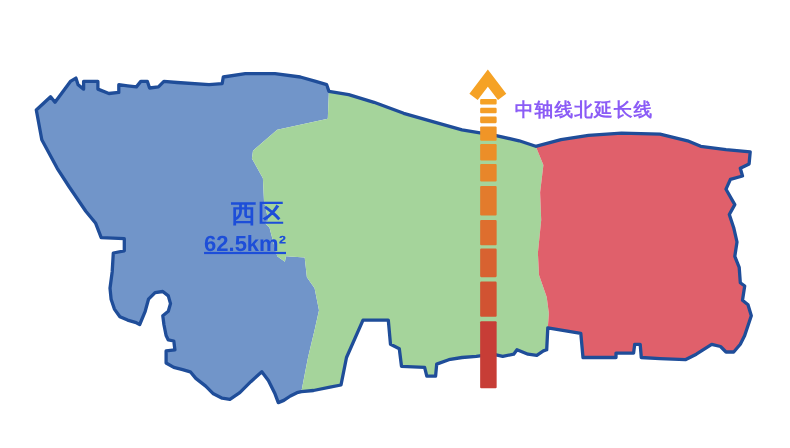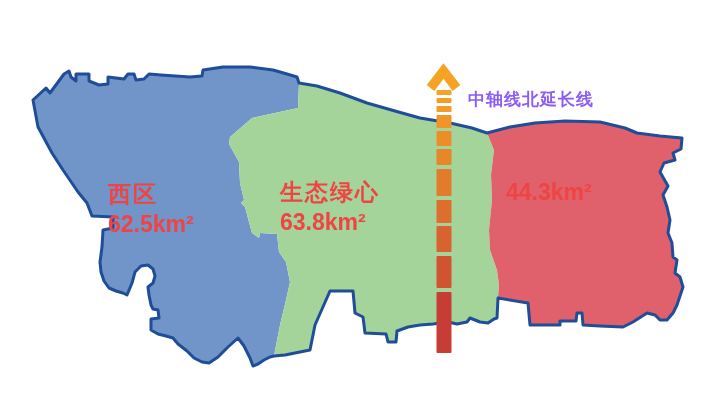--- a/index.html
+++ b/index.html
@@ -2,25 +2,25 @@
 <html><head>
 <meta charset="utf-8">
 <style>
   html,body{margin:0;padding:0;background:#ffffff;}
   .stage{
     position:relative;width:718px;height:407px;background:#ffffff;overflow:hidden;
     font-family:"Liberation Sans","DejaVu Sans",sans-serif;
   }
   .stage svg{position:absolute;left:0;top:0;}
   .region-label{
-    position:absolute;text-align:left;color:#ef4444;font-weight:bold;
+    position:absolute;text-align:right;color:#1d4ed8;font-weight:bold;
     line-height:1.32;pointer-events:none;
   }
   .region-name{font-size:23px;letter-spacing:2px;}
-  .region-area{font-size:23px;letter-spacing:0px;}
+  .region-area{font-size:20px;letter-spacing:0px;text-decoration:underline;}
   .axis-label{
     position:absolute;left:468px;top:88px;font-size:17px;font-weight:bold;
     color:#8b5cf6;letter-spacing:1px;white-space:nowrap;
   }
 </style>
 </head>
 <body>
 
 <div class="stage">
 
@@ -60,24 +60,19 @@
       <rect x="436.5" y="256" width="15" height="32" rx="1" fill="#D15332"></rect>
       <rect x="436.5" y="292" width="15" height="61" rx="1" fill="#C73D36"></rect>
     </g>
   </svg>
 
   <div class="region-label" style="left:108px;top:179px;width:152px;">
     <div class="region-name">西区</div>
     <div class="region-area">62.5km²</div>
   </div>
 
-  <div class="region-label" style="left:280px;top:177px;width:152px;">
-    <div class="region-name">生态绿心</div>
-    <div class="region-area">63.8km²</div>
-  </div>
 
   <div class="region-label" style="left:506px;top:177px;width:152px;">
-    <div class="region-area">44.3km²</div>
   </div>
 
   <div class="axis-label">中轴线北延长线</div>
 
 </div>
 
 </body></html>

